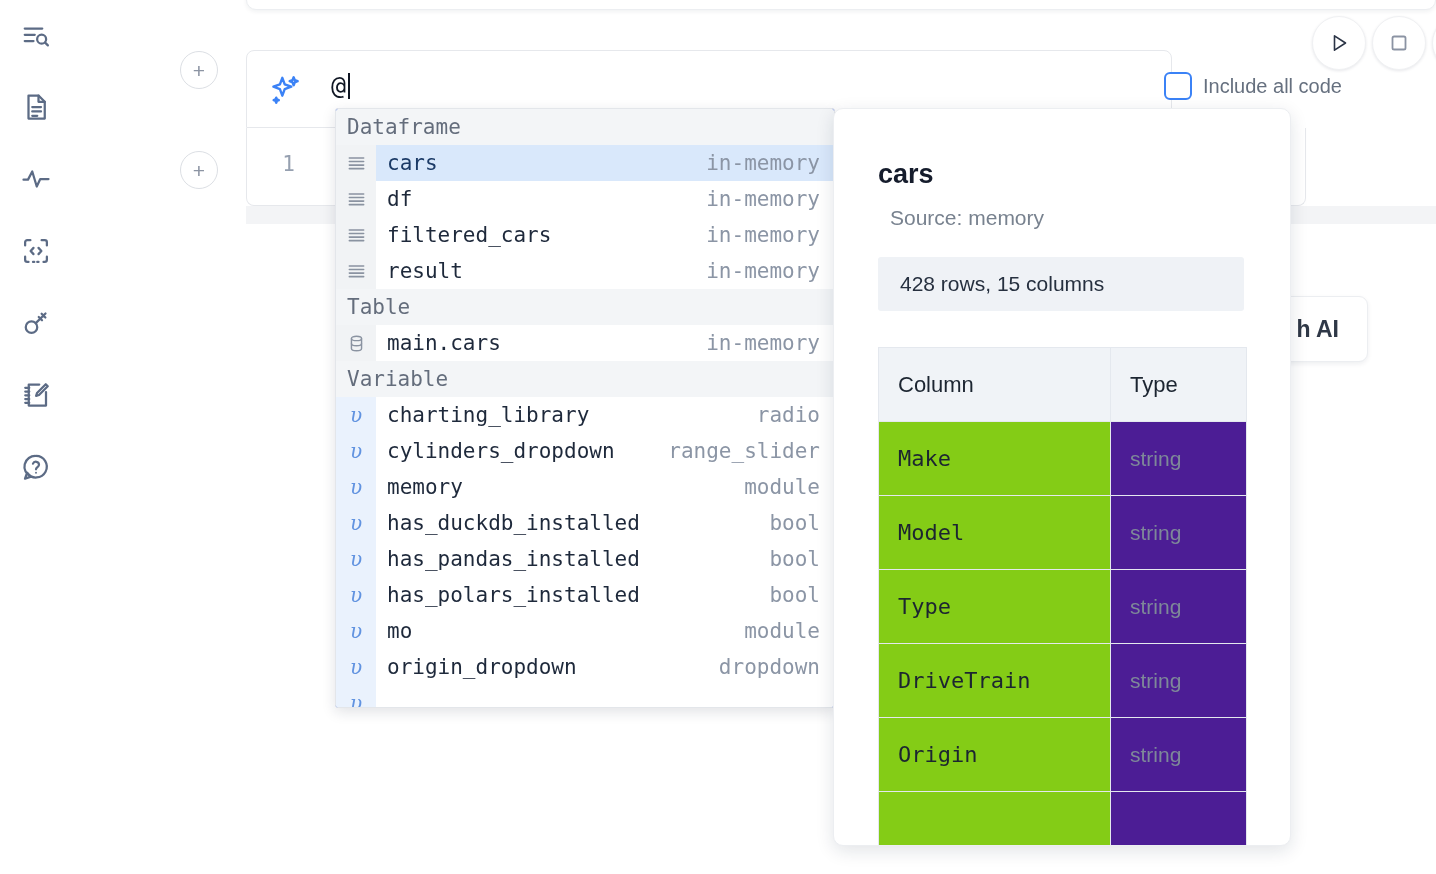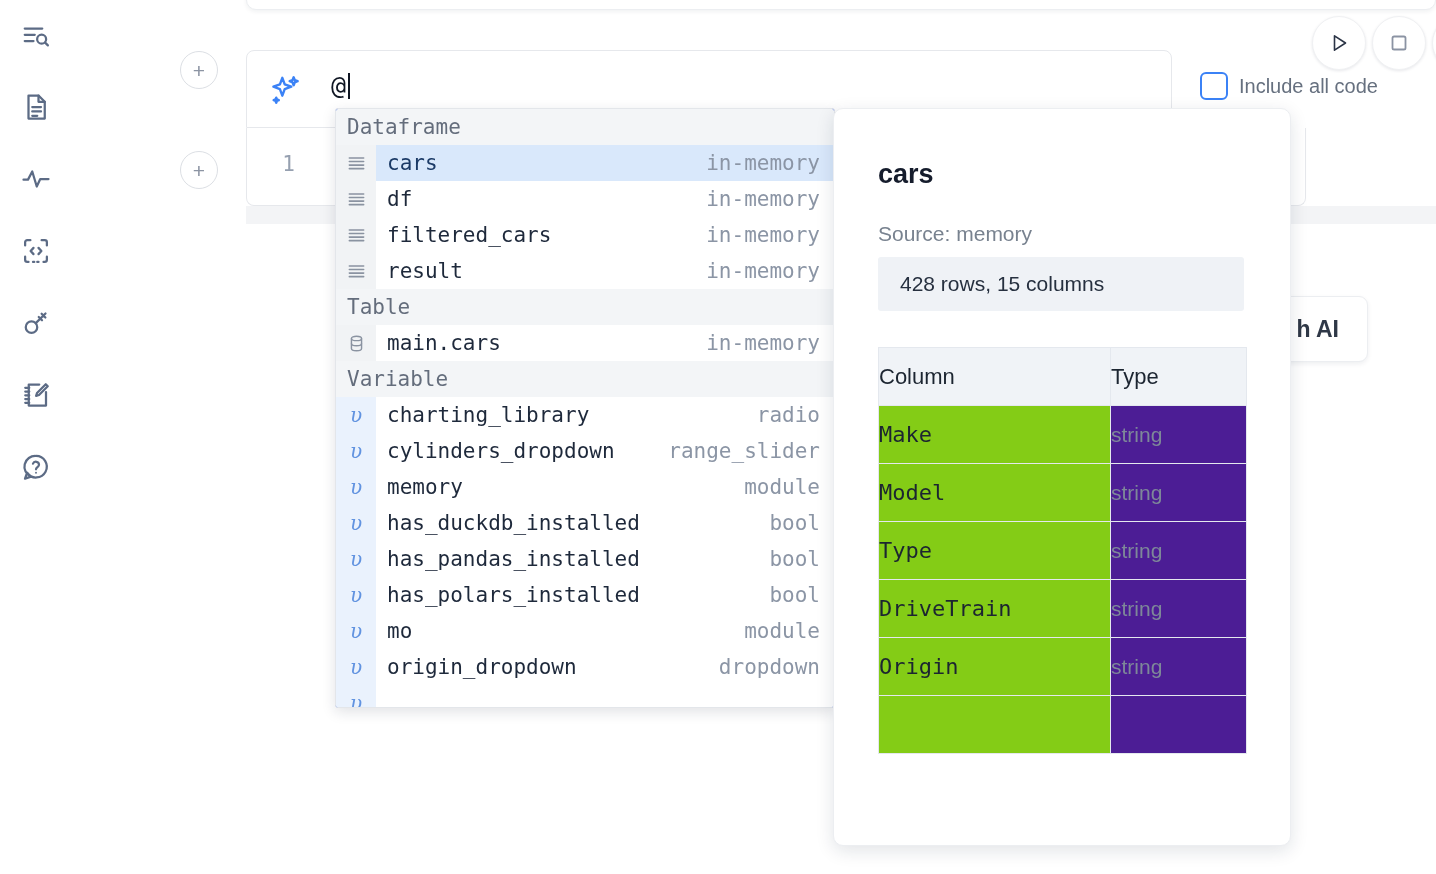--- a/index.html
+++ b/index.html
@@ -57,21 +57,21 @@
   .run-controls { position: absolute; left: 1312px; top: 16px; display: flex; gap: 6px; }
   .round-ctl {
     width: 54px; height: 54px; border-radius: 50%; background: #fff;
     border: 1px solid #f0f1f3; box-shadow: 0 1px 3px rgba(20,30,55,.10);
     display: flex; align-items: center; justify-content: center; cursor: pointer;
     color: #2b3446; flex: 0 0 auto;
   }
   .round-ctl svg { width: 24px; height: 24px; display: block; }
 
   .include-all {
-    position: absolute; left: 1200px; top: 72px;
+    position: absolute; left: 1164px; top: 72px;
     display: flex; align-items: center; gap: 11px; cursor: pointer;
   }
   .chk {
     width: 28px; height: 28px; border-radius: 6px;
     border: 2px solid #3b82f6; background: #fff; flex: 0 0 auto;
   }
   .include-label { font-size: 20px; color: #66707f; white-space: nowrap; }
 
   
   .code-cell {
@@ -146,36 +146,36 @@
     position: absolute; left: 833px; top: 108px; width: 458px; height: 738px;
     background: #fff; border: 1px solid #eceef1; border-radius: 10px;
     box-shadow: 0 5px 18px rgba(20,30,55,.12);
     overflow: hidden;
   }
   .doc-title {
     position: absolute; left: 44px; top: 50px;
     font-size: 27px; font-weight: 700; color: #151c2c;
   }
   .doc-source {
-    position: absolute; left: 44px; top: 97px;
-    font-size: 21px; color: #78828f; margin-top: 16px;
+    position: absolute; left: 56px; top: 97px;
+    font-size: 21px; color: #78828f;
   }
   .doc-pill {
     position: absolute; left: 44px; top: 148px; width: 366px; height: 54px;
     background: #eff2f6; border-radius: 3px;
     display: flex; align-items: center; padding-left: 22px;
     font-size: 21px; color: #26303f;
   }
   .doc-table {
     position: absolute; left: 44px; top: 238px; width: 368px;
     border-collapse: collapse; table-layout: fixed;
   }
   .doc-table th, .doc-table td {
-    border: 1px solid #e4e8ee; height: 58px; text-align: left;
-    font-weight: 400; vertical-align: middle;
+    border: 1px solid #e4e8ee; height: 74px; text-align: left;
+    padding-left: 19px; font-weight: 400; vertical-align: middle;
   }
   .doc-table th { background: #f0f3f7; font-size: 22px; color: #1c2531; }
   .doc-table td.col-name {
     background: #84cc16; font-family: "DejaVu Sans Mono", monospace;
     font-size: 22px; color: #1c2531;
   }
   .doc-table td.col-type {
     background: #4c1d95; font-size: 21px; color: #7e8899;
   }
   .doc-table col.c1 { width: 232px; }

